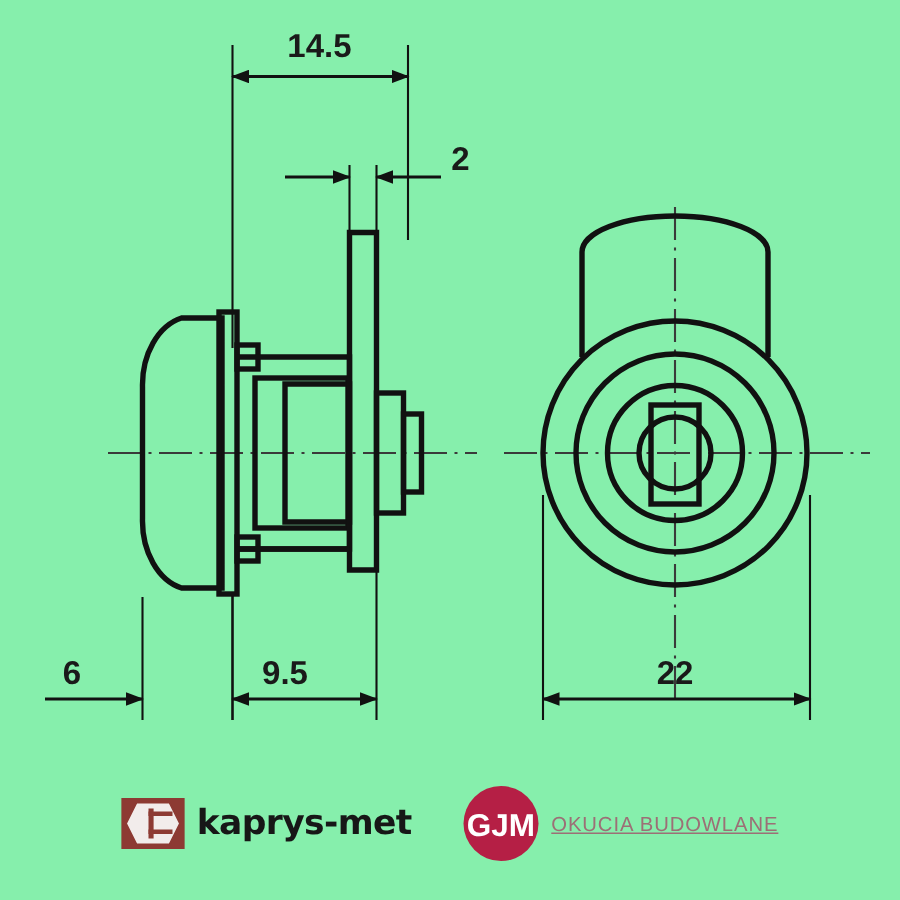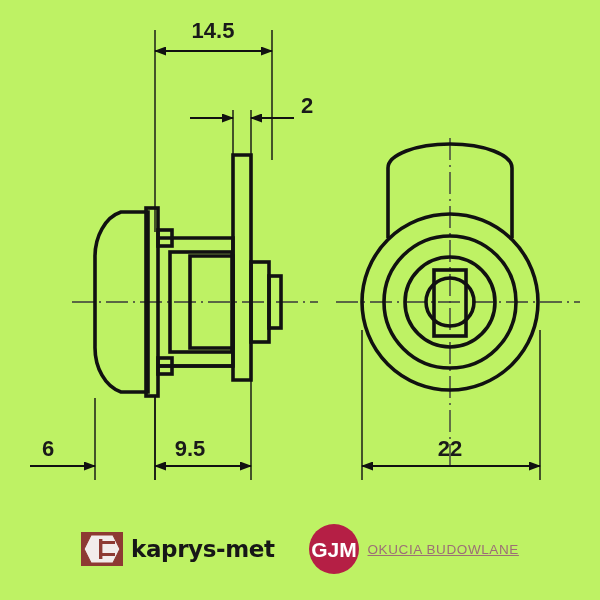--- a/index.html
+++ b/index.html
@@ -8,21 +8,21 @@
     padding: 0;
     background: #ffffff;
   }
   body {
     font-family: "Liberation Sans", sans-serif;
   }
   #stage {
     position: relative;
     width: 600px;
     height: 600px;
-    background: #bef264;
+    background: #86efac;
     overflow: hidden;
   }
   #drawing-svg {
     position: absolute;
     left: 0;
     top: 0;
     width: 600px;
     height: 600px;
     display: block;
   }

